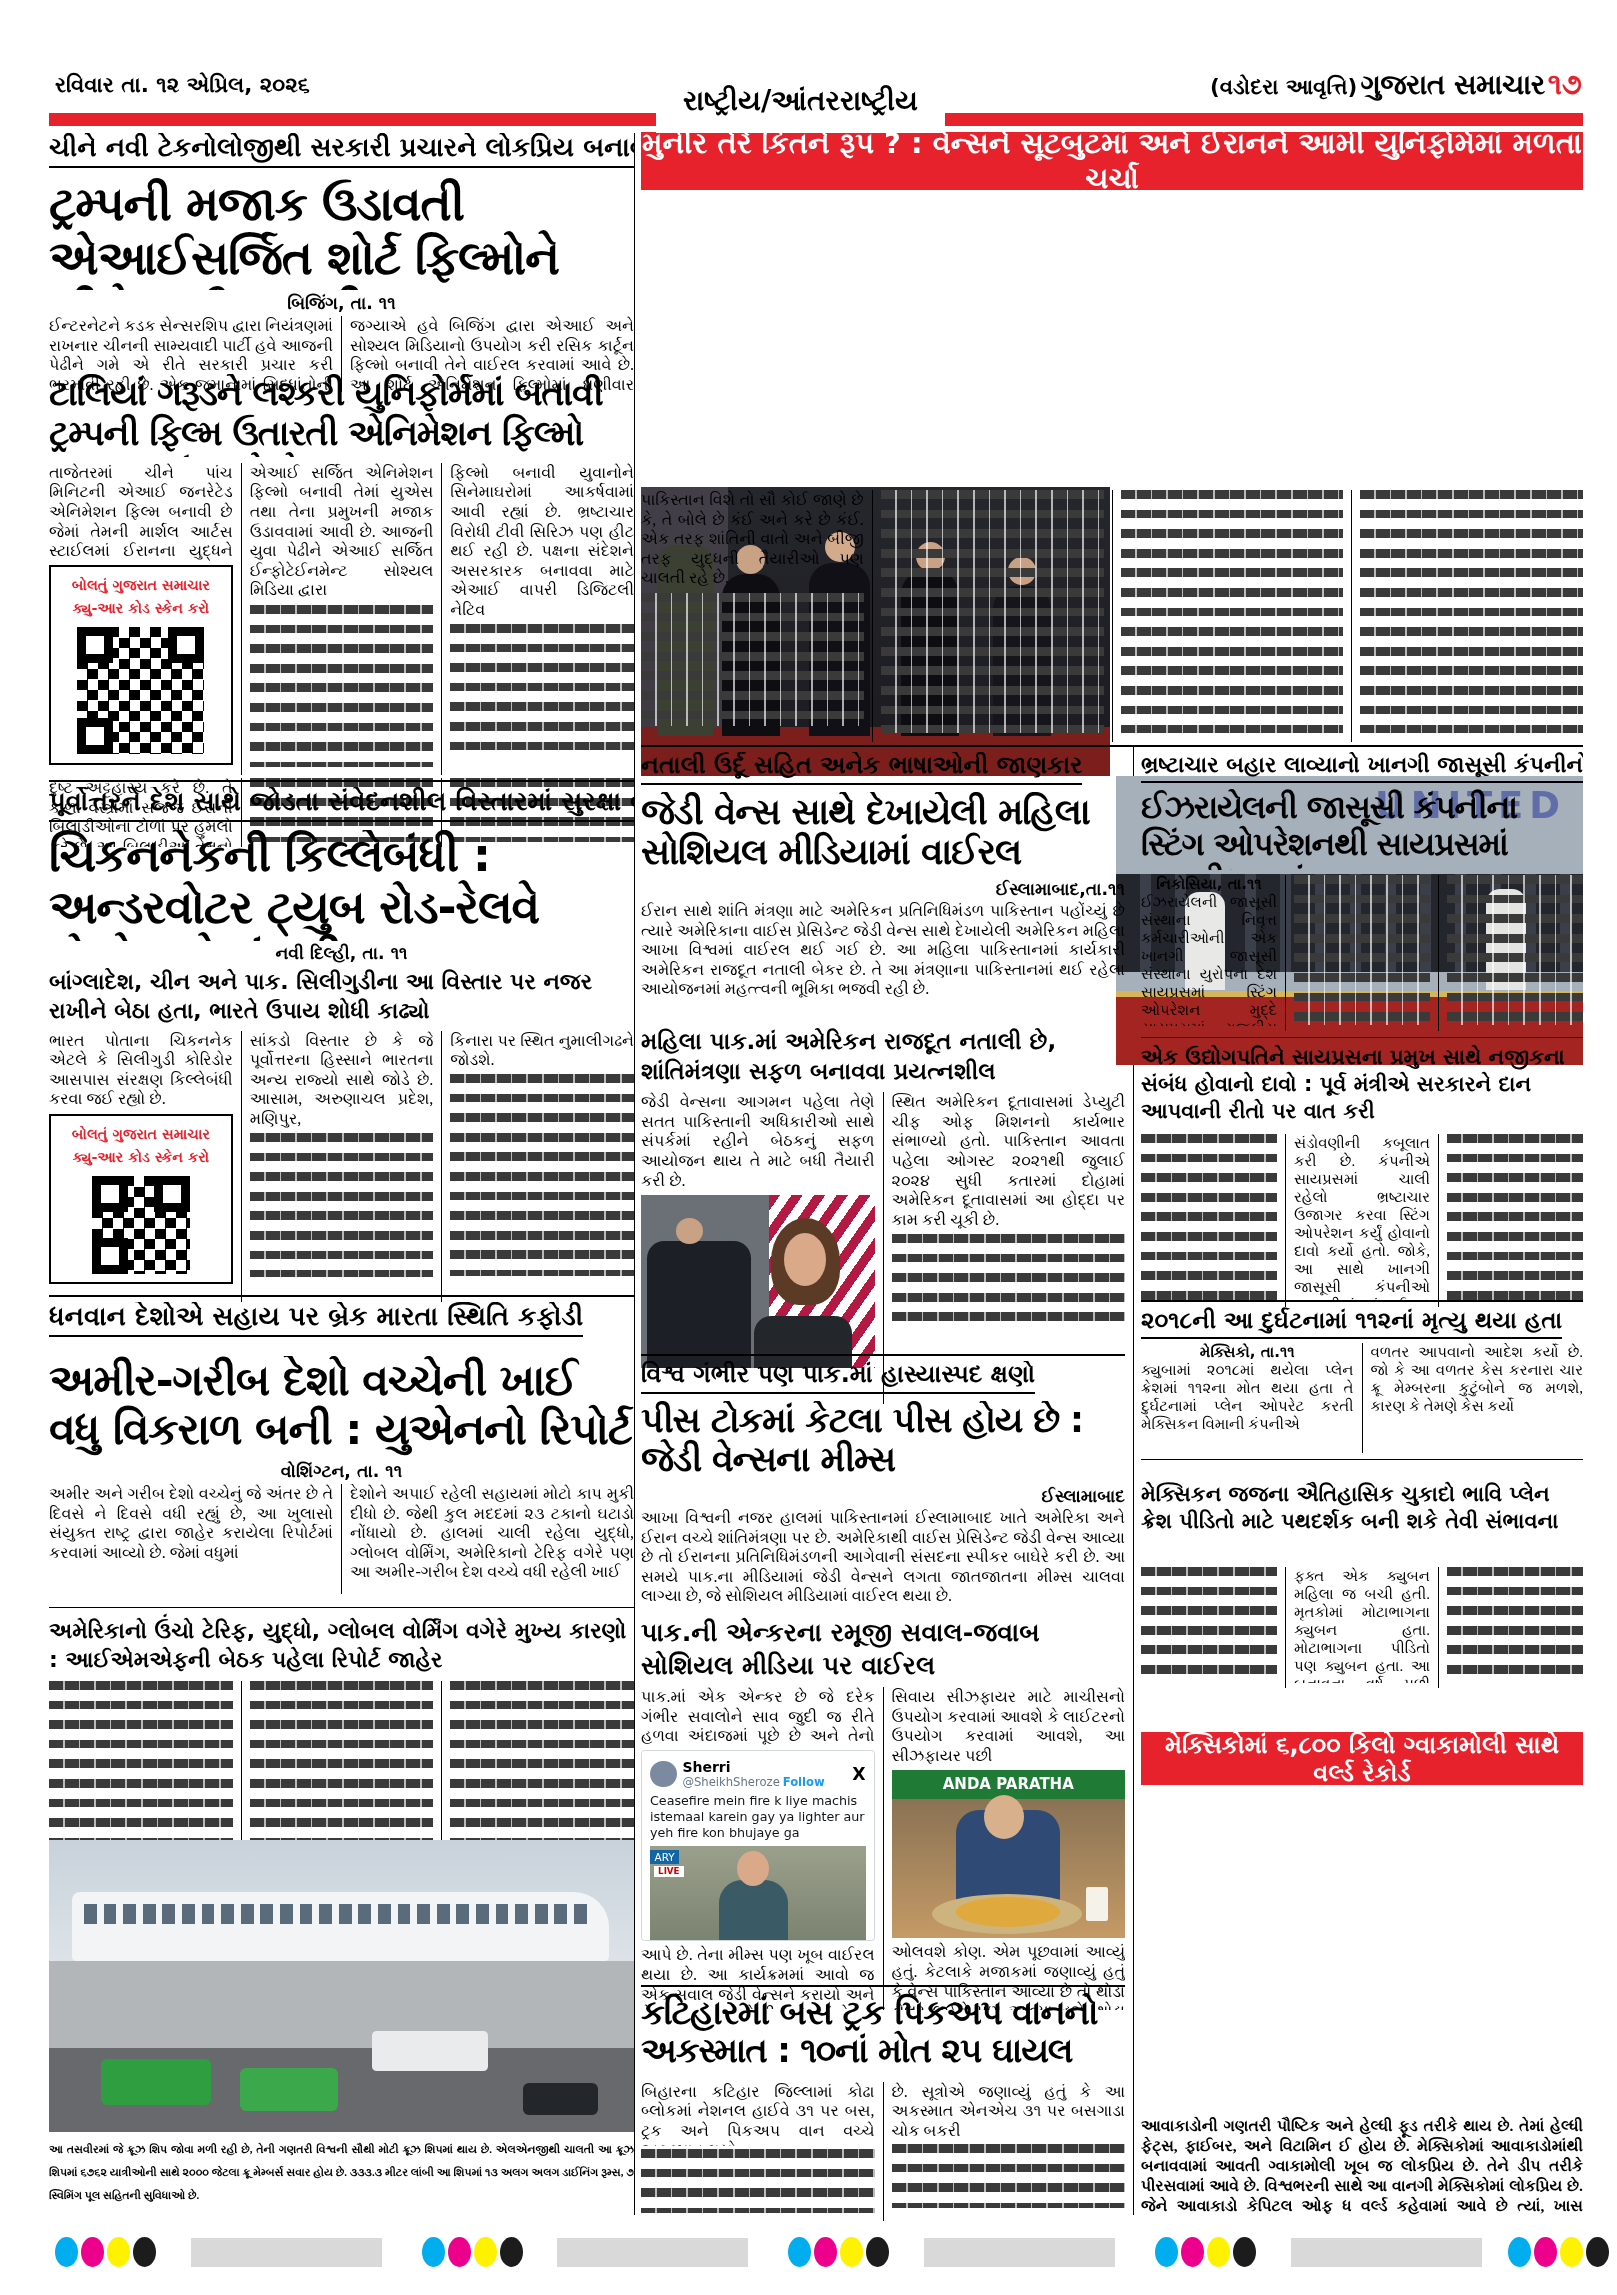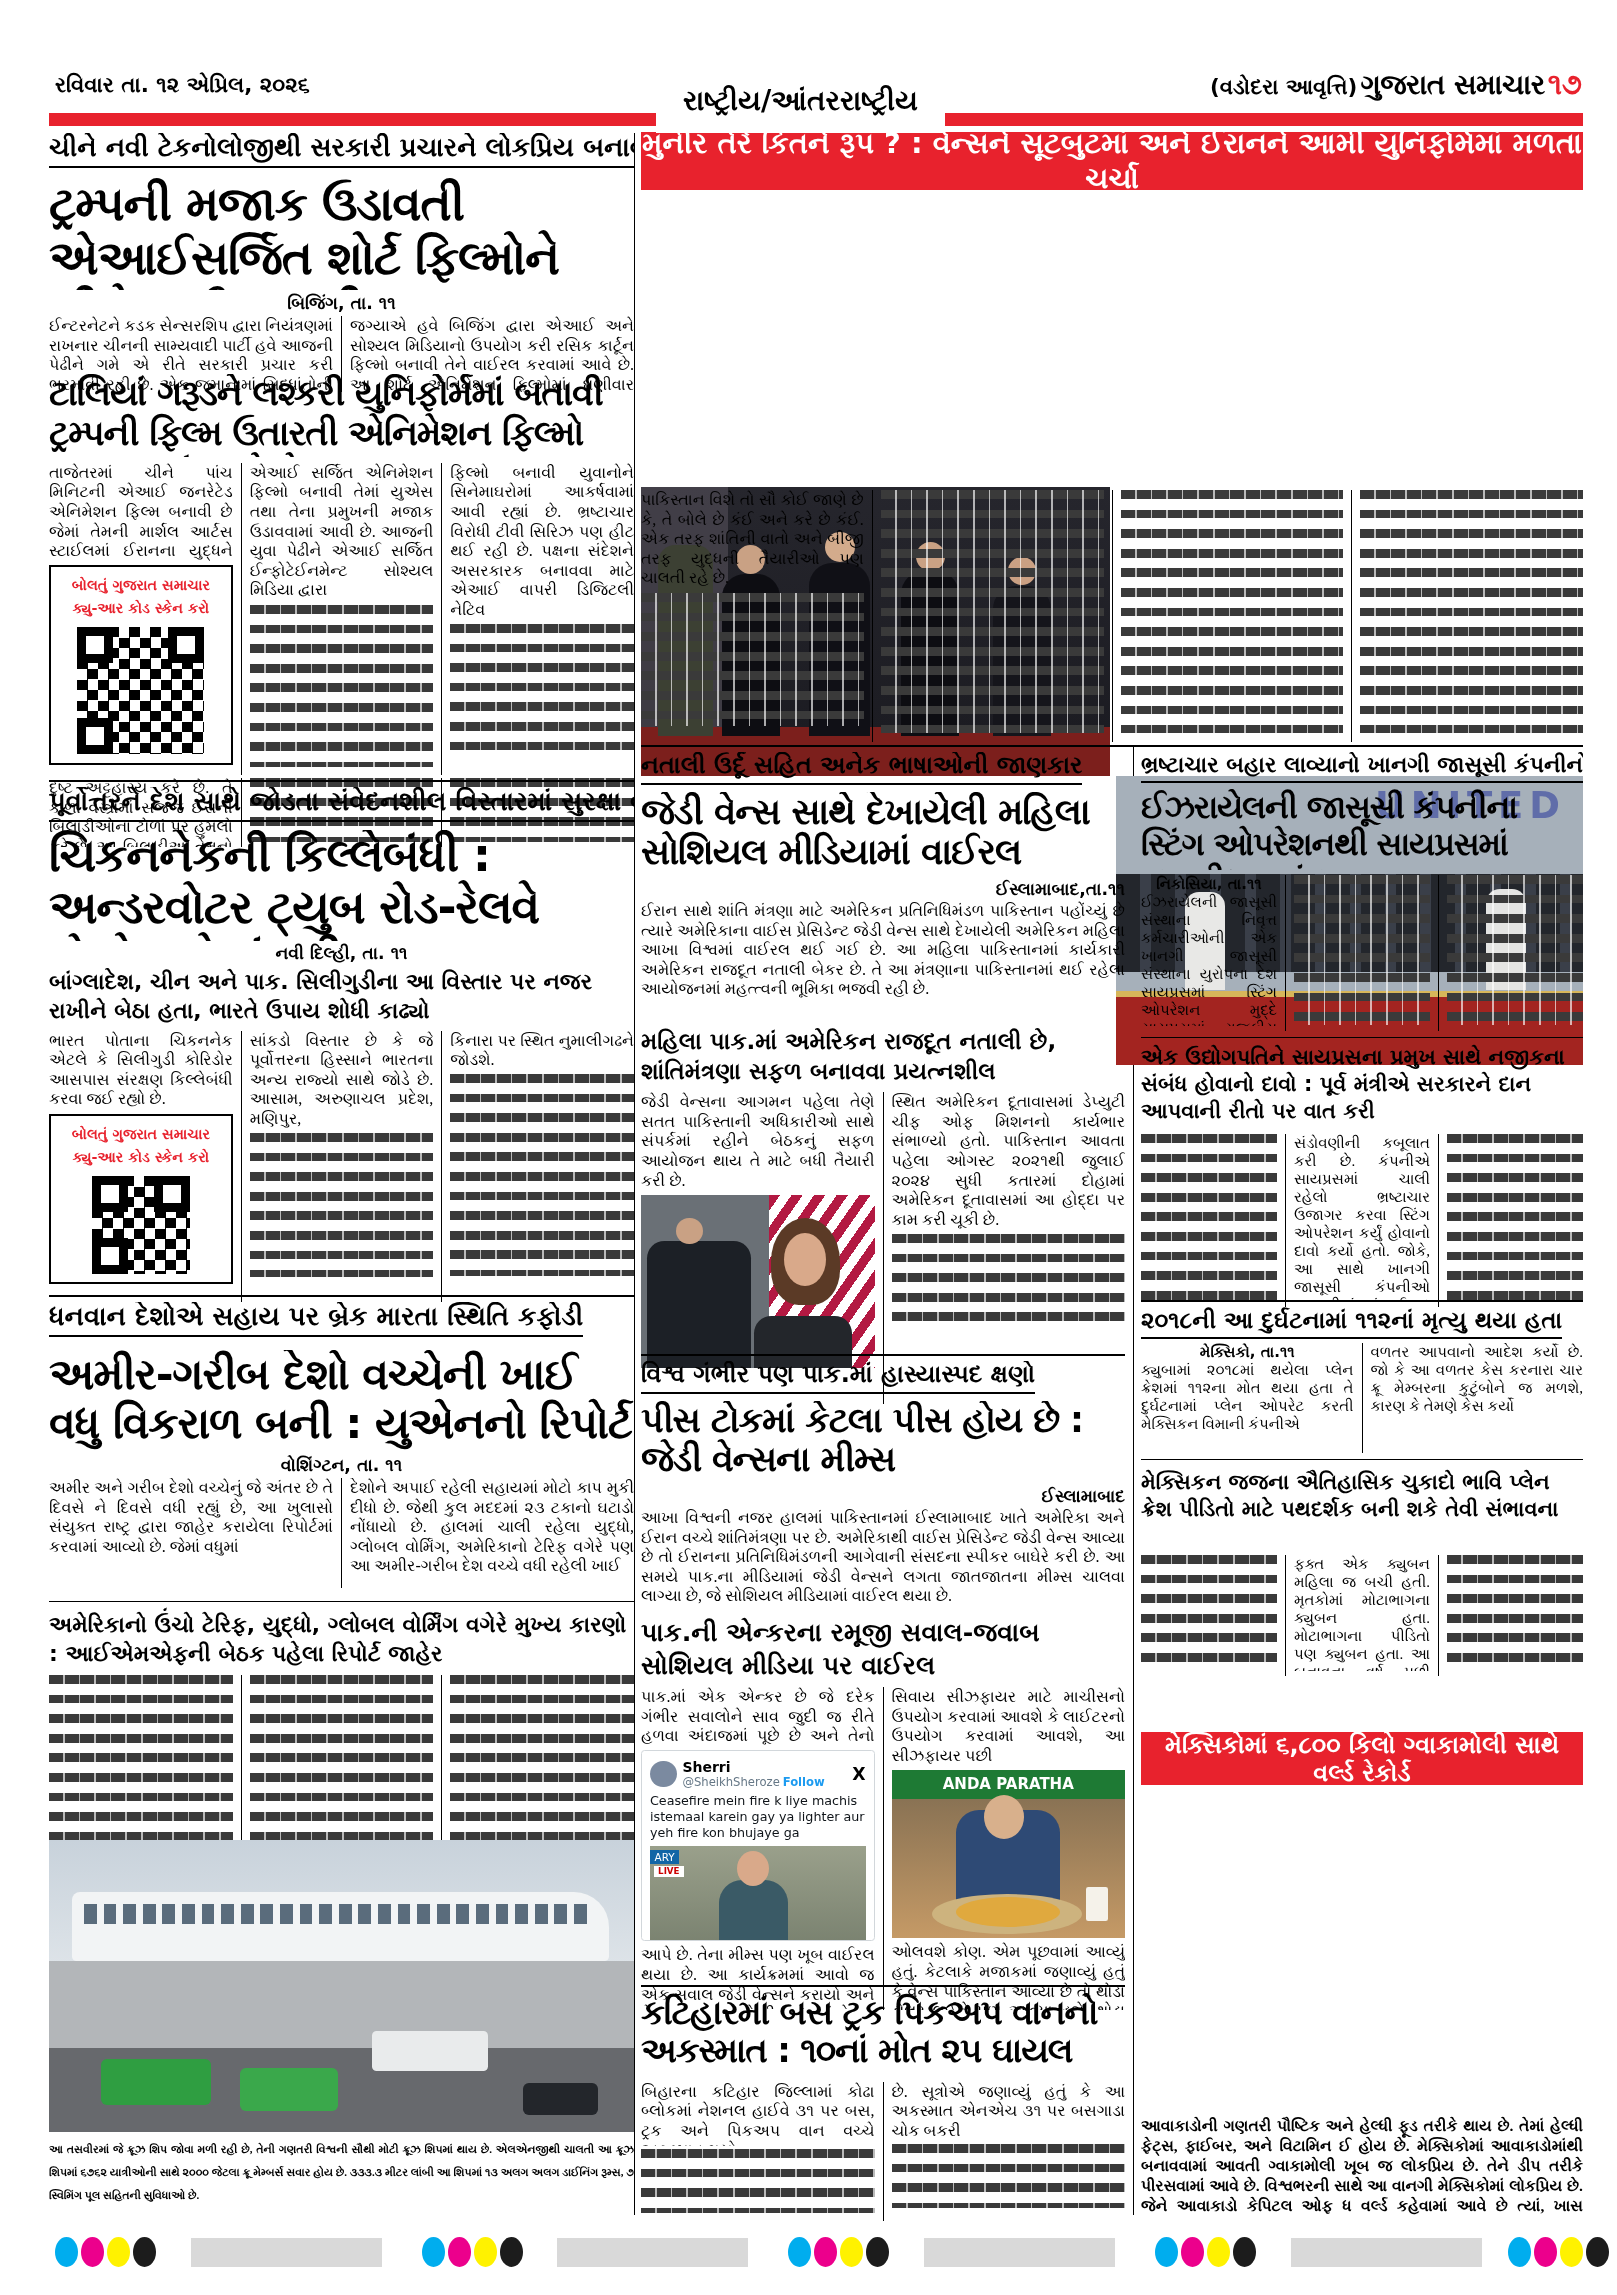--- a/index.html
+++ b/index.html
@@ -137,21 +137,21 @@
       <div class="bt" style="max-height:58px">કિનારા પર સ્થિત નુમાલીગઢને જોડશે.</div>
       <div class="fill" style="height:202px;margin-top:4.6px"></div>
     </div>
   </div>
 </div>
 
 <div class="hr" style="left:49px;top:1295px;width:585px"></div>
 
 <div class="abs" style="left:49px;top:1302px;width:585px">
   <div class="kicker" style="font-size:26px">ધનવાન દેશોએ સહાય પર બ્રેક મારતા સ્થિતિ કફોડી</div>
-  <div class="hl" style="font-size:43px;height:103px;margin-top:11px">અમીર-ગરીબ દેશો વચ્ચેની ખાઈ વધુ વિકરાળ બની : યુએનનો રિપોર્ટ</div>
+  <div class="hl" style="font-size:43px;height:103px;margin-top:17px">અમીર-ગરીબ દેશો વચ્ચેની ખાઈ વધુ વિકરાળ બની : યુએનનો રિપોર્ટ</div>
   <div class="dl" style="margin-top:1.2px">વોશિંગ્ટન, તા. ૧૧</div>
   <div class="cols" style="height:110px;margin-top:3.5px">
     <div>
         <div class="bt">અમીર અને ગરીબ દેશો વચ્ચેનું જે અંતર છે તે દિવસે ને દિવસે વધી રહ્યું છે, આ ખુલાસો સંયુક્ત રાષ્ટ્ર દ્વારા જાહેર કરાયેલા રિપોર્ટમાં કરવામાં આવ્યો છે. જેમાં વધુમાં</div>
       </div>
     <div>
         <div class="bt">દેશોને અપાઈ રહેલી સહાયમાં મોટો કાપ મુકી દીધો છે. જેથી કુલ મદદમાં ૨૩ ટકાનો ઘટાડો નોંધાયો છે. હાલમાં ચાલી રહેલા યુદ્ધો, ગ્લોબલ વોર્મિંગ, અમેરિકાનો ટેરિફ વગેરે પણ આ અમીર-ગરીબ દેશ વચ્ચે વધી રહેલી ખાઈ</div>
       </div>
   </div>
   <div class="sub" style="font-size:22px;height:59px;margin-top:13px;border-top:1.7px solid #000;padding-top:9px">અમેરિકાનો ઉંચો ટેરિફ, યુદ્ધો, ગ્લોબલ વોર્મિંગ વગેરે મુખ્ય કારણો : આઈએમએફની બેઠક પહેલા રિપોર્ટ જાહેર</div>
@@ -350,21 +350,21 @@
   <div class="kicker" style="font-size:23px">૨૦૧૮ની આ દુર્ઘટનામાં ૧૧૨નાં મૃત્યુ થયા હતા</div>
   <div class="cols" style="height:110px;margin-top:2.3px">
     <div>
         <div class="dl" style="font-size:15px">મેક્સિકો, તા.૧૧</div>
          <div class="bt" style="font-size:15px;line-height:18px;max-height:87px">ક્યુબામાં ૨૦૧૮માં થયેલા પ્લેન ક્રેશમાં ૧૧૨ના મોત થયા હતા તે દુર્ઘટનામાં પ્લેન ઓપરેટ કરતી મેક્સિકન વિમાની કંપનીએ</div>
       </div>
     <div>
         <div class="bt" style="font-size:15px;line-height:18px;max-height:107px">વળતર આપવાનો આદેશ કર્યો છે. જો કે આ વળતર કેસ કરનારા ચાર ક્રૂ મેમ્બરના કુટુંબોને જ મળશે, કારણ કે તેમણે કેસ કર્યો</div>
       </div>
   </div>
-  <div class="sub" style="font-size:21px;height:84px;margin-top:5.8px;border-top:1.7px solid #000;padding-top:9px">મેક્સિકન જજના ઐતિહાસિક ચુકાદો ભાવિ પ્લેન ક્રેશ પીડિતો માટે પથદર્શક બની શકે તેવી સંભાવના</div>
+  <div class="sub" style="font-size:21px;height:84px;margin-top:5.8px;border-top:1.7px solid #000;padding-top:21px">મેક્સિકન જજના ઐતિહાસિક ચુકાદો ભાવિ પ્લેન ક્રેશ પીડિતો માટે પથદર્શક બની શકે તેવી સંભાવના</div>
   <div class="cols" style="height:121px;margin-top:2.3px">
     <div>
         <div class="fill" style="height:116px"></div>
       </div>
     <div>
         <div class="bt" style="font-size:15px;line-height:18px;max-height:116px">ફક્ત એક ક્યુબન મહિલા જ બચી હતી. મૃતકોમાં મોટાભાગના ક્યુબન હતા. મોટાભાગના પીડિતો પણ ક્યુબન હતા. આ બનાવના વર્ષ પછી ક્યુબાની</div>
       </div>
     <div>
         <div class="fill" style="height:116px"></div>
       </div>

